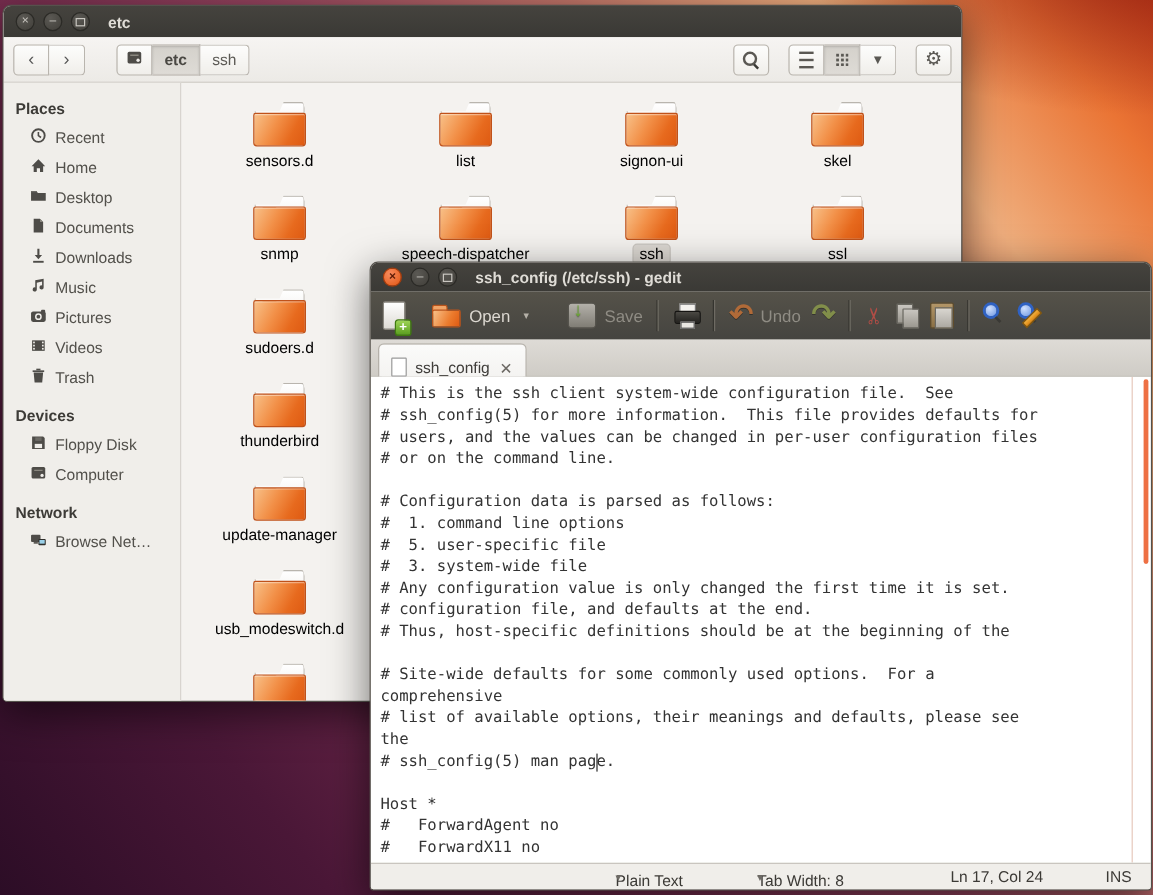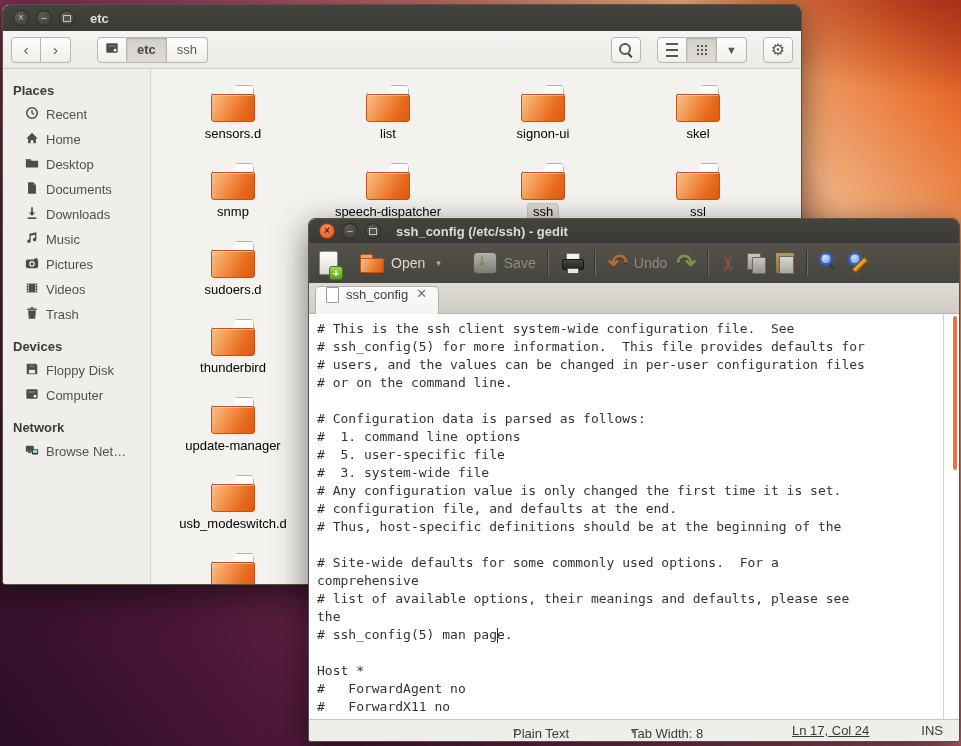--- a/index.html
+++ b/index.html
@@ -104,36 +104,36 @@
   .paste-ico::after{content:"";position:absolute;left:3px;top:3px;width:13px;height:16px;
            background:linear-gradient(#d9d6d0,#aba8a1);border:1px solid #6b6962;}
   .pencil{position:absolute;left:2px;top:9px;width:16px;height:4px;background:linear-gradient(#f4b13c,#d98414);
           border:1px solid #8a5a0a;transform:rotate(-45deg);}
   .magwrap{position:relative;width:20px;height:20px;}
   .magwrap .mag{transform:scale(1.15);}
 
   #tabbar{height:30px;background:linear-gradient(#dedbd6,#cfccc6);border-bottom:1px solid #b5b1aa;
           display:flex;align-items:flex-end;padding-left:6px;}
   .tab{height:27px;background:linear-gradient(#fbfbfa,#f4f3f1);border:1px solid #b5b1aa;border-bottom:none;
-       border-radius:5px 5px 0 0;display:flex;align-items:flex-start;gap:7px;padding:0 10px;margin-bottom:-1px;}
+       border-radius:5px 5px 0 0;display:flex;align-items:flex-end;gap:7px;padding:0 10px;margin-bottom:-1px;}
   .tab-page{width:11px;height:14px;background:#fff;border:1px solid #999;border-radius:1px;}
   .tab-label{font-size:13px;color:#3f3d3a;}
   .tab-close{font-size:13px;color:#6d6a65;line-height:1;padding:0 1px;}
 
   #textarea{position:relative;height:calc(522px - 24px - 40px - 30px - 23px);background:#ffffff;
             font-family:"DejaVu Sans Mono", monospace;font-size:13px;color:#333;overflow:hidden;}
   #code{position:absolute;left:8px;top:7px;right:10px;}
   .code-line{height:18px;white-space:pre;}
   #margin-line{position:absolute;top:0;bottom:0;left:calc(8px + 80ch);width:1px;background:#e6c9bc;}
   #cursor{position:absolute;width:1px;height:15px;background:#2a2a2a;}
   #vscroll{position:absolute;right:2px;top:2px;width:4px;height:154px;border-radius:2px;background:#ee7044;}
   #statusbar{height:23px;background:#f0eeea;border-top:1px solid #c9c5bf;position:relative;
              font-size:13px;color:#3c3a36;}
   #statusbar span{position:absolute;top:3px;white-space:nowrap;}
-  #st-lang{left:204px;} #st-tab{left:322px;} #st-pos{left:483px;text-decoration:underline;} #st-ins{right:16px;text-align:center;}
+  #st-lang{left:204px;} #st-tab{left:322px;} #st-pos{left:483px;} #st-ins{right:16px;text-align:center;}
   .sdn{font-size:9px;color:#6d6a65;}
 </style>
 </head>
 <body>
 
 <div class="win" id="fm">
   <div class="titlebar">
     <span class="wbtn">×</span>
     <span class="wbtn">–</span>
     <span class="wbtn"><span class="sq"></span></span>

